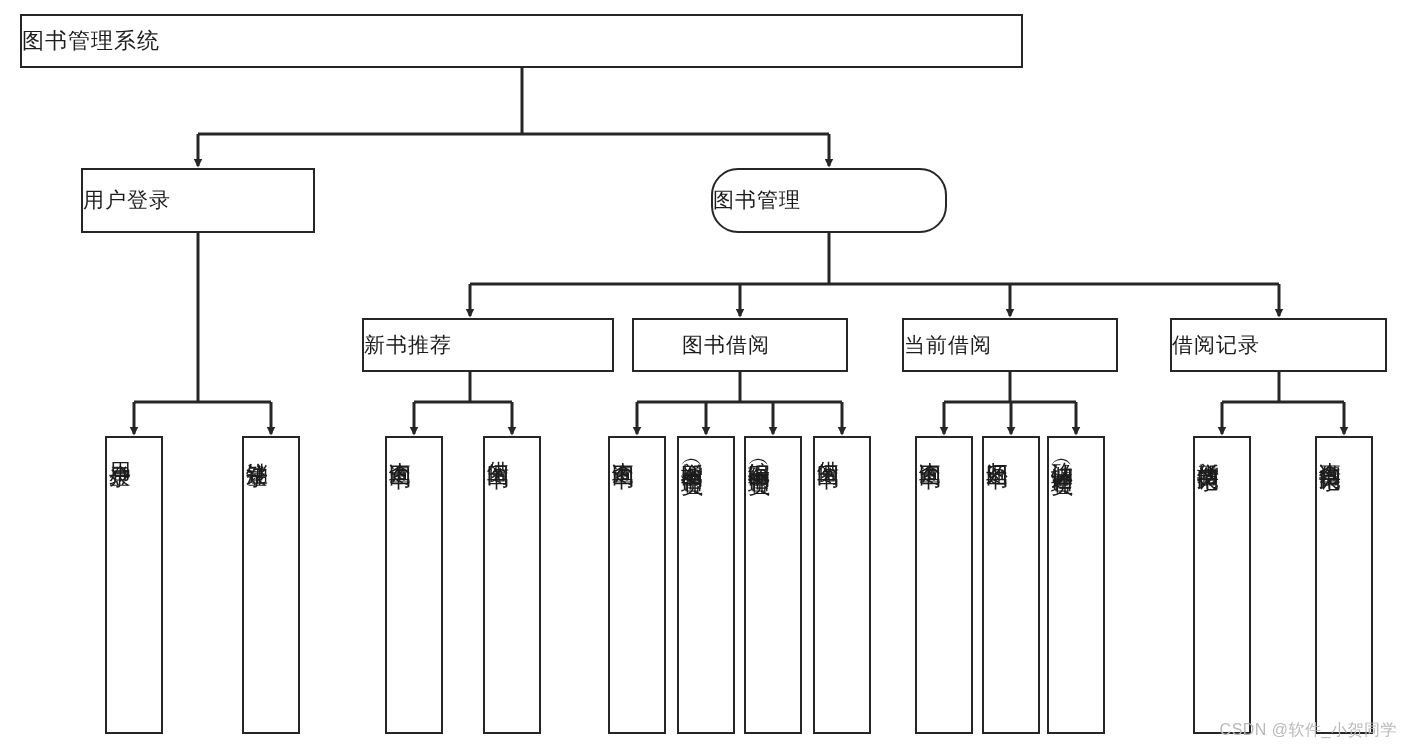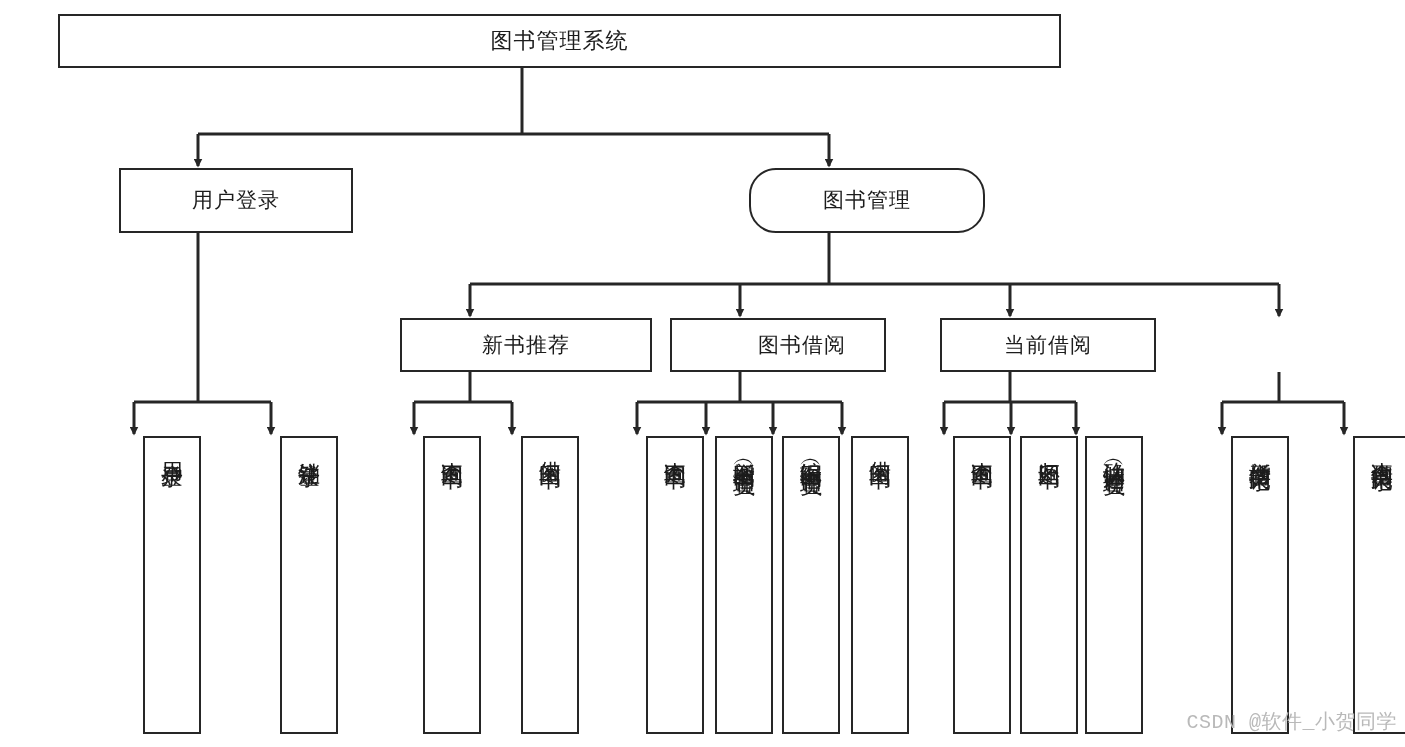--- a/index.html
+++ b/index.html
@@ -26,23 +26,21 @@
     height: 747px;
     pointer-events: none;
   }
   .node {
     position: absolute;
     box-sizing: border-box;
     background: #ffffff;
     border: 2px solid #262626;
     display: flex;
     align-items: center;
-    justify-content: center;
     z-index: 2;
-    margin-left: 38px;
   }
   .node .label {
     color: #1c1c1c;
     font-size: 21px;
     line-height: 1.25;
     letter-spacing: 1px;
     white-space: nowrap;
     text-align: center;
   }
   .node.leaf .label {
@@ -54,27 +52,27 @@
     white-space: normal;
   }
   .node.leaf {
     align-items: flex-start;
     padding-top: 6px;
   }
   .node.root .label { font-size: 22px; }
   .watermark {
     position: absolute;
     right: 8px;
-    bottom: 12px;
-    font-size: 20px;
+    bottom: 6px;
+    font-size: 16px;
     color: #b9b9b9;
     letter-spacing: 0.5px;
     z-index: 5;
     white-space: nowrap;
-    font-family: Liberation Mono, monospace;
+    font-family: Liberation Sans, sans-serif;
   }
 </style>
 </head>
 <body>
 
 <div id="canvas">
   <svg id="edges" viewBox="0 0 1405 747">
     <defs>
       <marker id="arrowhead" markerWidth="9" markerHeight="9" refX="7.5" refY="4.5" orient="auto" markerUnits="userSpaceOnUse">
         <path d="M0,0 L9,4.5 L0,9 z" fill="#262626"></path>
@@ -130,20 +128,23 @@
 
   <div class="node" style="left:362px;top:318px;width:252px;height:54px;">
     <span class="label">新书推荐</span>
   </div>
   <div class="node" style="left:632px;top:318px;width:216px;height:54px;padding-left:48px;">
     <span class="label">图书借阅</span>
   </div>
   <div class="node" style="left:902px;top:318px;width:216px;height:54px;">
     <span class="label">当前借阅</span>
   </div>
+  <div class="node" style="left:1170px;top:318px;width:217px;height:54px;">
+    <span class="label">借阅记录</span>
+  </div>
 
   <div class="node leaf" style="left:105px;top:436px;width:58px;height:298px;">
     <span class="label">用户登录</span>
   </div>
   <div class="node leaf" style="left:242px;top:436px;width:58px;height:298px;">
     <span class="label">注销登录</span>
   </div>
 
   <div class="node leaf" style="left:385px;top:436px;width:58px;height:298px;">
     <span class="label">查询图书</span>

